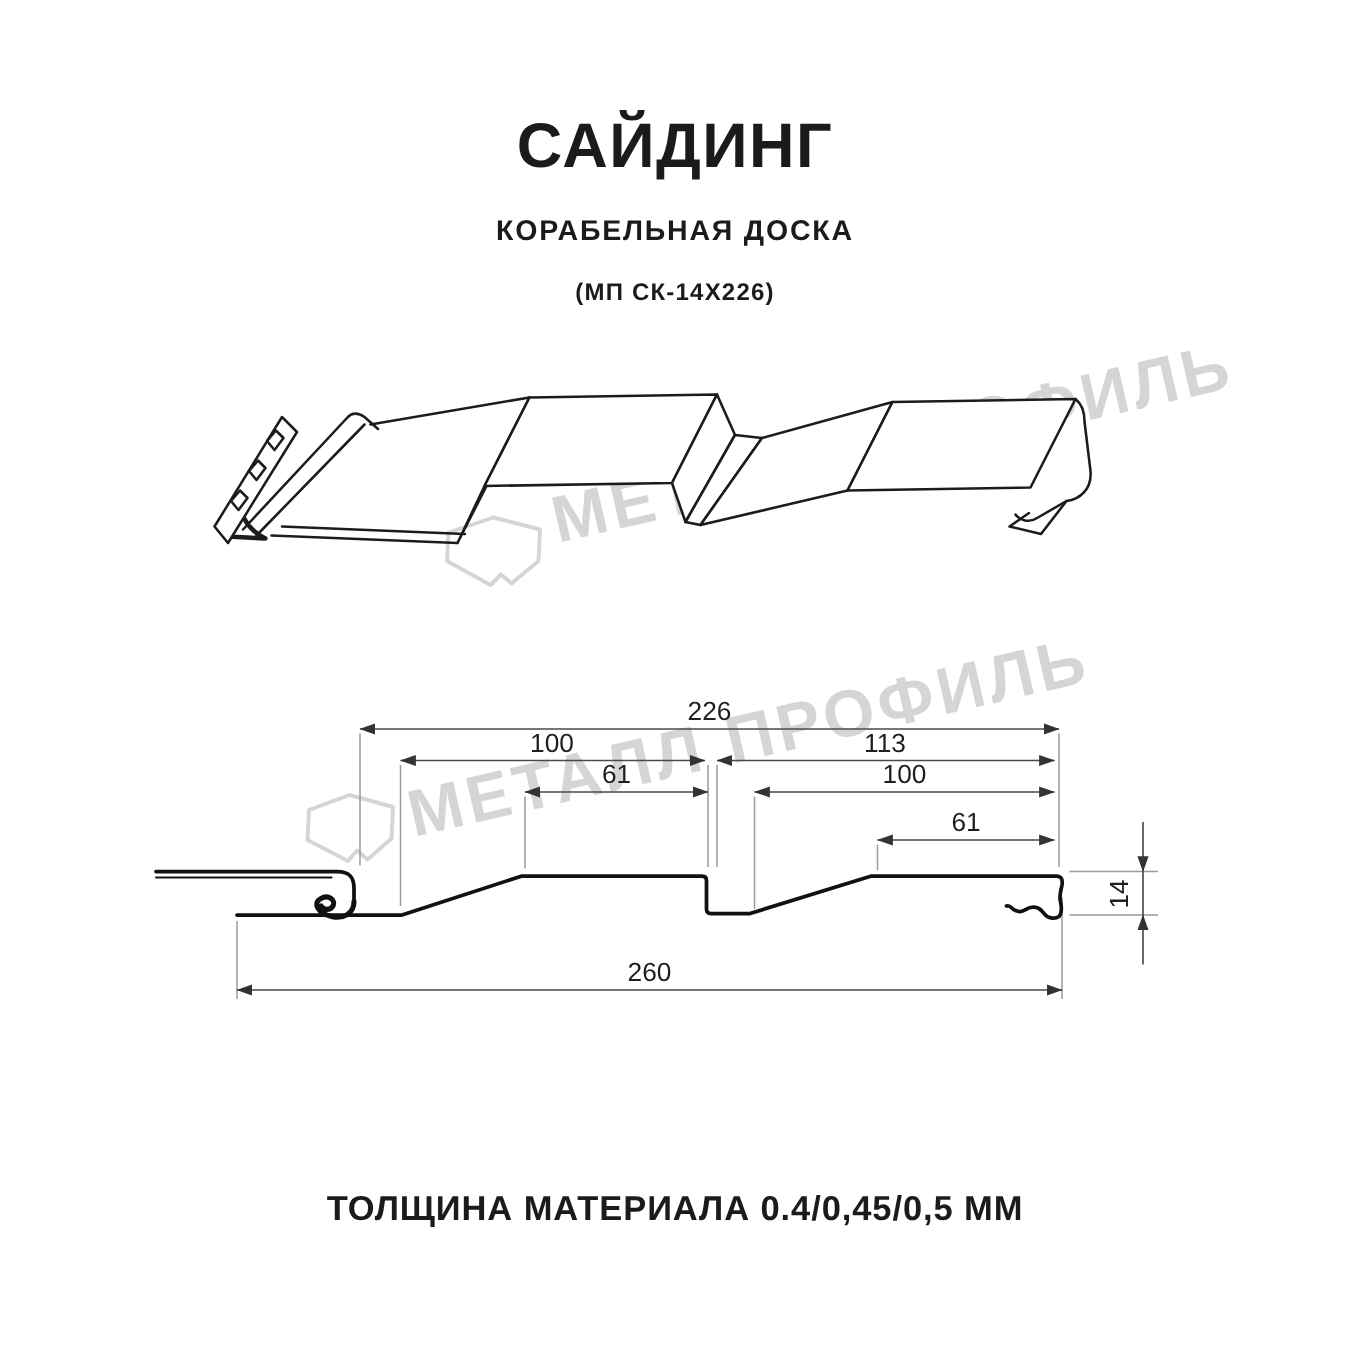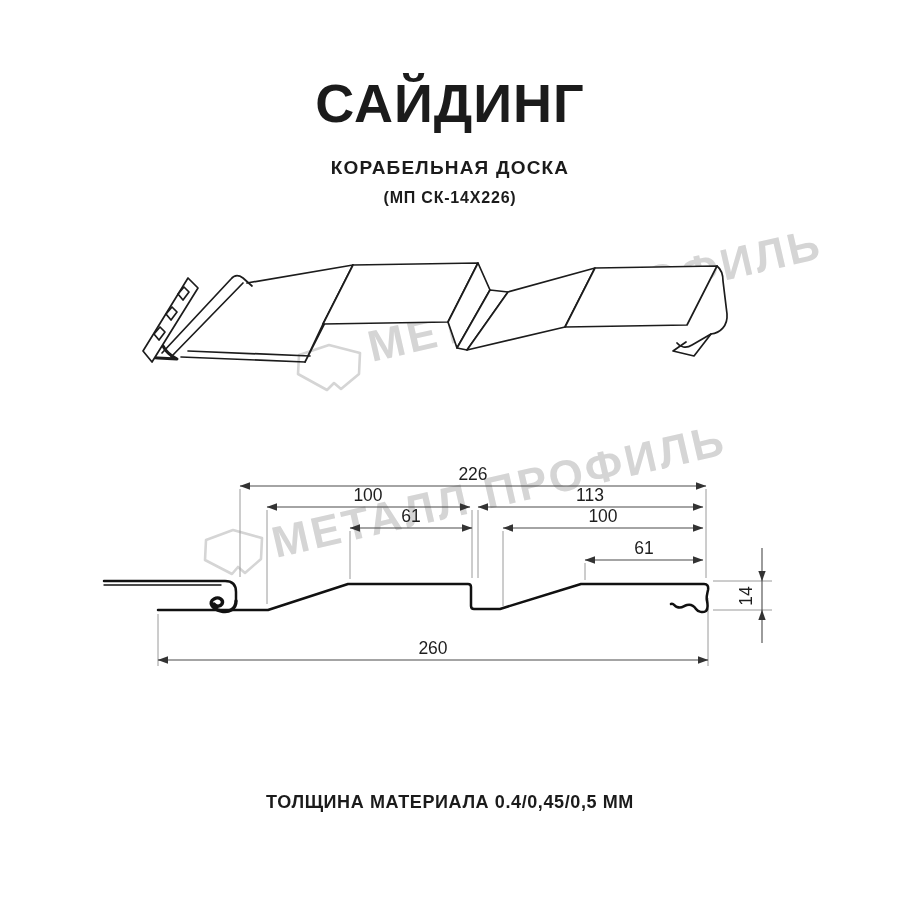--- a/index.html
+++ b/index.html
@@ -1,23 +1,23 @@
 <!DOCTYPE html>
 <html><head>
 <meta charset="utf-8">
 <style>
   html,body{margin:0;padding:0;background:#fff;}
   .page{position:relative;width:900px;height:900px;background:#ffffff;overflow:hidden;
         font-family:"Liberation Sans",sans-serif;}
   header{position:absolute;top:74px;left:0;width:900px;text-align:center;color:#1b1b1b;}
-  .title{font-size:54px;font-weight:700;letter-spacing:1px;line-height:1.1;margin:0;}
+  .title{font-size:42px;font-weight:700;letter-spacing:1px;line-height:1.1;margin:0;}
   .subtitle{font-size:19px;font-weight:700;letter-spacing:1.2px;margin:24px 0 0 0;}
-  .model{font-size:16px;font-weight:700;letter-spacing:.8px;margin:10px 0 0 0;}
+  .model{font-size:16px;font-weight:700;letter-spacing:.8px;margin:21px 0 0 0;}
   footer{position:absolute;top:792px;left:0;width:900px;text-align:center;color:#1b1b1b;}
-  .thickness{font-size:18px;font-weight:700;letter-spacing:.6px;}
+  .thickness{font-size:23px;font-weight:700;letter-spacing:.6px;}
   svg.draw{position:absolute;left:0;top:0;}
   .wm-text{font-size:44px;font-weight:700;fill:#d5d5d5;letter-spacing:3px;}
   .wm-logo{fill:none;stroke:#d5d5d5;stroke-width:2.6;stroke-linejoin:round;}
   .p3d{fill:none;stroke:#1c1c1c;stroke-width:1.7;stroke-linejoin:round;stroke-linecap:round;}
   .p3df{fill:#ffffff;stroke:#1c1c1c;stroke-width:1.7;stroke-linejoin:round;}
   .p2d{fill:none;stroke:#111;stroke-width:2.5;stroke-linejoin:round;stroke-linecap:round;}
   .p2dthick{fill:none;stroke:#111;stroke-width:3.4;stroke-linejoin:round;stroke-linecap:round;}
   .ext{stroke:#9a9a9a;stroke-width:1;}
   .dim{stroke:#4a4a4a;stroke-width:1.1;}
   .dimlab{font-size:17.5px;fill:#1e1e1e;}

